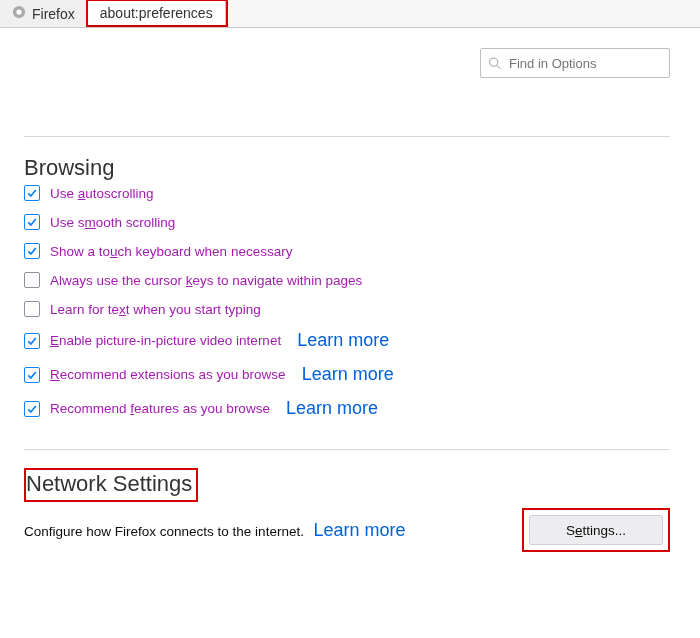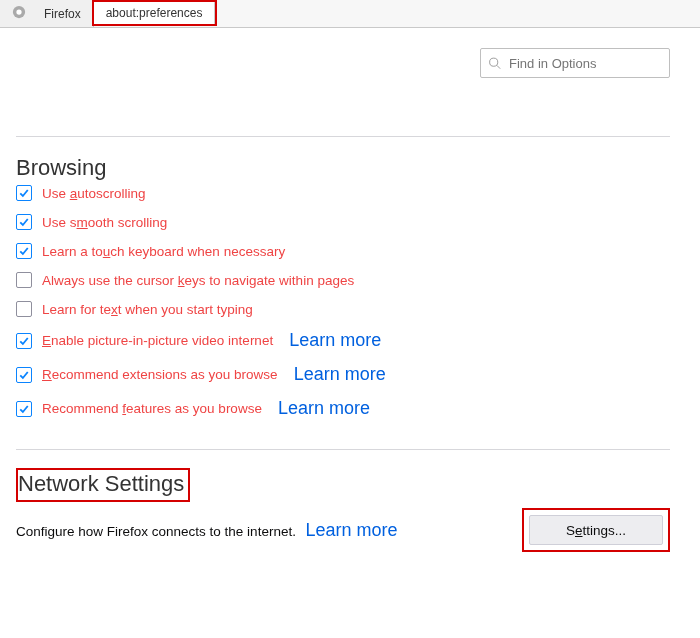--- a/index.html
+++ b/index.html
@@ -15,44 +15,44 @@
     .tab-strip {
       display: flex;
       align-items: center;
       border-bottom: 1px solid #c9c9c9;
       background: #f7f7f7;
       height: 28px;
     }
     .tab {
       display: flex;
       align-items: center;
-      gap: 18px;
+      gap: 6px;
       padding: 4px 12px;
       height: 100%;
       border-right: 1px solid #c9c9c9;
       background: #f0f0f0;
-      font-size: 12px;
+      font-size: 14px;
       color: #333;
     }
     .tab.url-tab {
       background: #fff;
       min-width: 118px;
       justify-content: flex-end;
     }
     .ff-logo {
       width: 14px;
       height: 14px;
       display: inline-block;
     }
     .red-box {
       border: 2px solid #d40000;
     }
     .url-box-wrap { margin-left: -2px; margin-top: -2px; }
     .content {
-      padding: 20px 30px 0 16px;
+      padding: 20px 30px 0 24px;
     }
     .search-row {
       display: flex;
       justify-content: flex-end;
       margin-bottom: 58px;
     }
     .search-input {
       width: 190px;
       height: 30px;
       border: 1px solid #bfbfbf;
@@ -107,21 +107,21 @@
       border-color: #0a84ff;
     }
     .checkbox svg {
       width: 12px; height: 12px;
       stroke: #0a84ff;
       stroke-width: 2.4;
       fill: none;
     }
     .opt-label {
       font-size: 13.5px;
-      color: #ef4444;
+      color: #a21caf;
     }
     .accesskey { text-decoration: underline; }
     .learn-more {
       color: #0060df;
       font-size: 18px;
       margin-left: 6px;
       cursor: pointer;
     }
     .network-block { margin-top: 30px; }
     .network-title-box {
@@ -204,21 +204,21 @@
           </svg>
         </span>
         <span class="opt-label"><span>Use s</span><span class="accesskey">m</span><span>ooth scrolling</span></span>
       </div>
       <div class="option-row">
         <span class="checkbox checked">
           <svg viewBox="0 0 16 16">
             <polyline points="3,8.5 6.5,12 13,4"></polyline>
           </svg>
         </span>
-        <span class="opt-label"><span>Learn a to</span><span class="accesskey">u</span><span>ch keyboard when necessary</span></span>
+        <span class="opt-label"><span>Show a to</span><span class="accesskey">u</span><span>ch keyboard when necessary</span></span>
       </div>
       <div class="option-row">
         <span class="checkbox"></span>
         <span class="opt-label"><span>Always use the cursor </span><span class="accesskey">k</span><span>eys to navigate within pages</span></span>
       </div>
       <div class="option-row">
         <span class="checkbox"></span>
         <span class="opt-label"><span>Learn for te</span><span class="accesskey">x</span><span>t when you start typing</span></span>
       </div>
       <div class="option-row">

